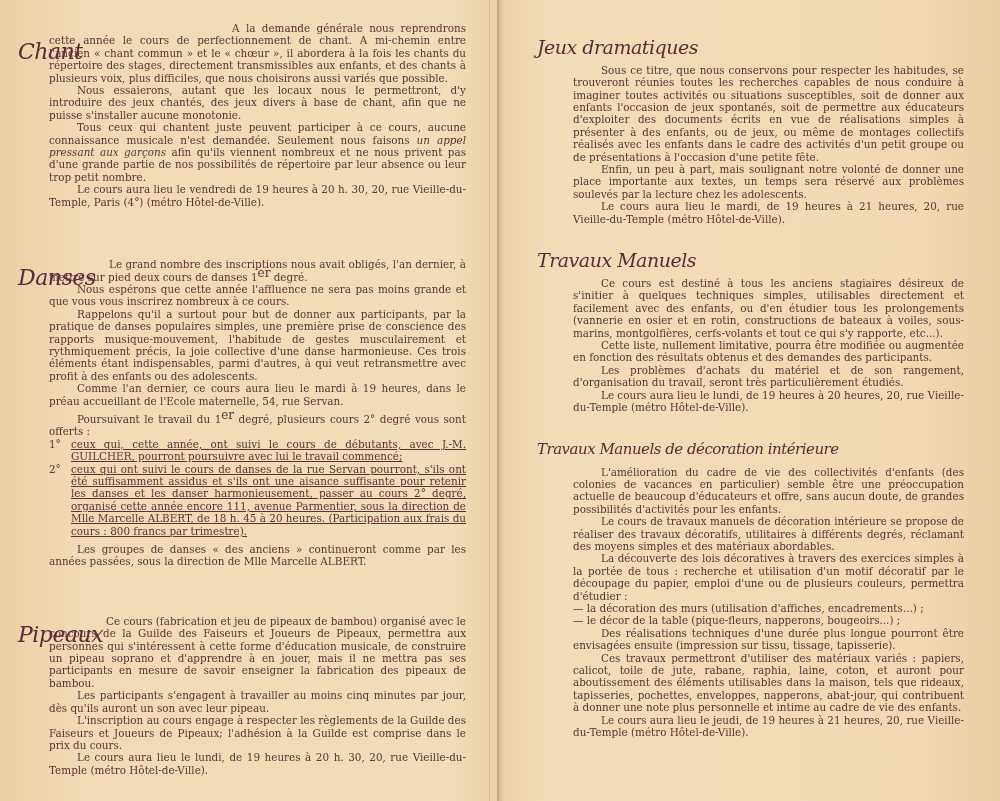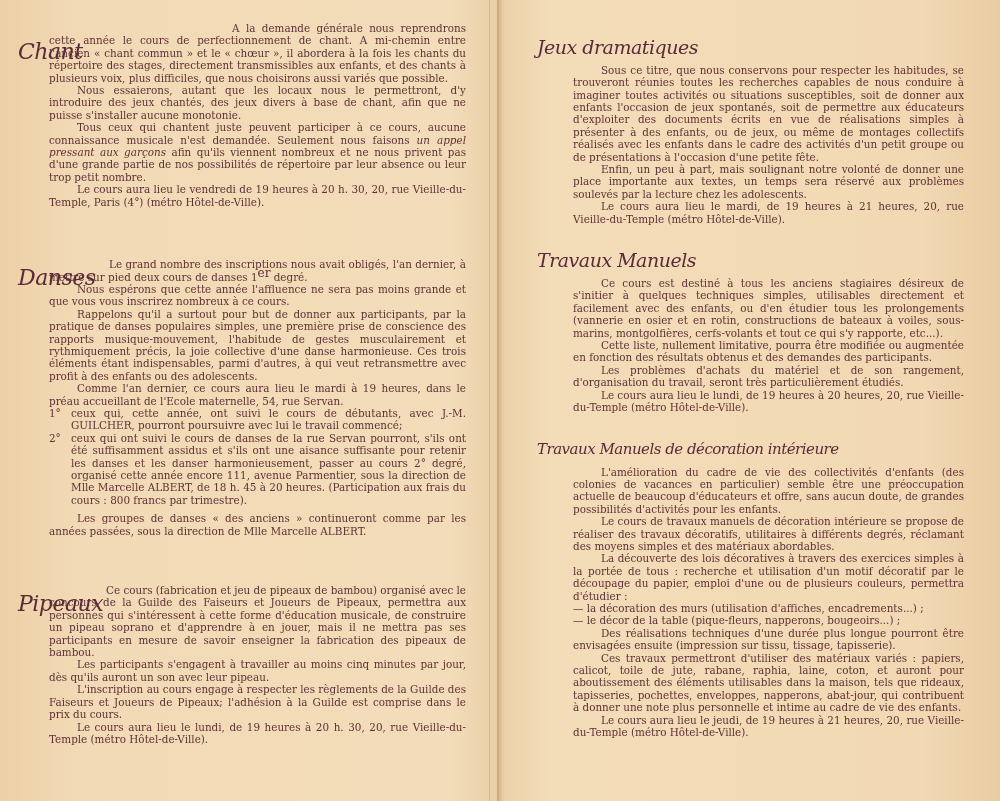--- a/index.html
+++ b/index.html
@@ -24,21 +24,21 @@
   .right .sec-title { font-size:19px; display:block; line-height:22px; margin-bottom:6px; }
   .right .sec-title.long { font-size:15px; }
   .body-text { font-size:10.4px; line-height:12.4px; text-align:justify; color:#5e3136; }
   .left .body-text { margin-left:31px; }
   .right .body-text { margin-left:36px; margin-right:26px; }
   .p { margin:0; text-indent:28px; }
   .p.first-inline { text-indent:80px; }
   .p.gap { margin-top:6px; }
   .list-item { display:flex; margin:0; }
   .list-num { width:22px; flex:0 0 22px; margin-left:-22px; }
-  .list-body { flex:1; }
+  .list-body { flex:1;text-decoration:underline; }
   .dash-item { margin:0; text-indent:0; }
   .it { font-style:italic; }
   sup { font-size:12px; line-height:0; }
 
   #chant { margin-top:8px; }
   #danses { margin-top:40px; }
   #pipeaux { margin-top:37px; }
   #jeux { margin-top:0; }
   #travaux { margin-top:24px; }
   #decoration { margin-top:24px; }
@@ -62,20 +62,21 @@
       </div>
     </div>
 
     <div class="section" id="danses">
       <h2 class="sec-title">Danses</h2>
       <div class="body-text">
         <p class="p" style="text-indent:60px;padding-top:10px;"><span>Le grand nombre des inscriptions nous avait obligés, l'an dernier, à mettre sur pied deux cours de danses 1</span><sup>er</sup><span> degré.</span></p>
         <p class="p">Nous espérons que cette année l'affluence ne sera pas moins grande et que vous vous inscrirez nombreux à ce cours.</p>
         <p class="p">Rappelons qu'il a surtout pour but de donner aux participants, par la pratique de danses populaires simples, une première prise de conscience des rapports musique-mouvement, l'habitude de gestes musculairement et rythmiquement précis, la joie collective d'une danse harmonieuse. Ces trois éléments étant indispensables, parmi d'autres, à qui veut retransmettre avec profit à des enfants ou des adolescents.</p>
         <p class="p">Comme l'an dernier, ce cours aura lieu le mardi à 19 heures, dans le préau accueillant de l'Ecole maternelle, 54, rue Servan.</p>
+        <p class="p gap"><span>Poursuivant le travail du 1</span><sup>er</sup><span> degré, plusieurs cours 2° degré vous sont offerts :</span></p>
         <div class="list-item" style="margin-left:22px;">
           <span class="list-num">1°</span>
           <span class="list-body">ceux qui, cette année, ont suivi le cours de débutants, avec J.-M. GUILCHER, pourront poursuivre avec lui le travail commencé;</span>
         </div>
         <div class="list-item" style="margin-left:22px;">
           <span class="list-num">2°</span>
           <span class="list-body">ceux qui ont suivi le cours de danses de la rue Servan pourront, s'ils ont été suffisamment assidus et s'ils ont une aisance suffisante pour retenir les danses et les danser harmonieusement, passer au cours 2° degré, organisé cette année encore 111, avenue Parmentier, sous la direction de Mlle Marcelle ALBERT, de 18 h. 45 à 20 heures. (Participation aux frais du cours : 800 francs par trimestre).</span>
         </div>
         <p class="p gap">Les groupes de danses « des anciens » continueront comme par les années passées, sous la direction de Mlle Marcelle ALBERT.</p>
       </div>

